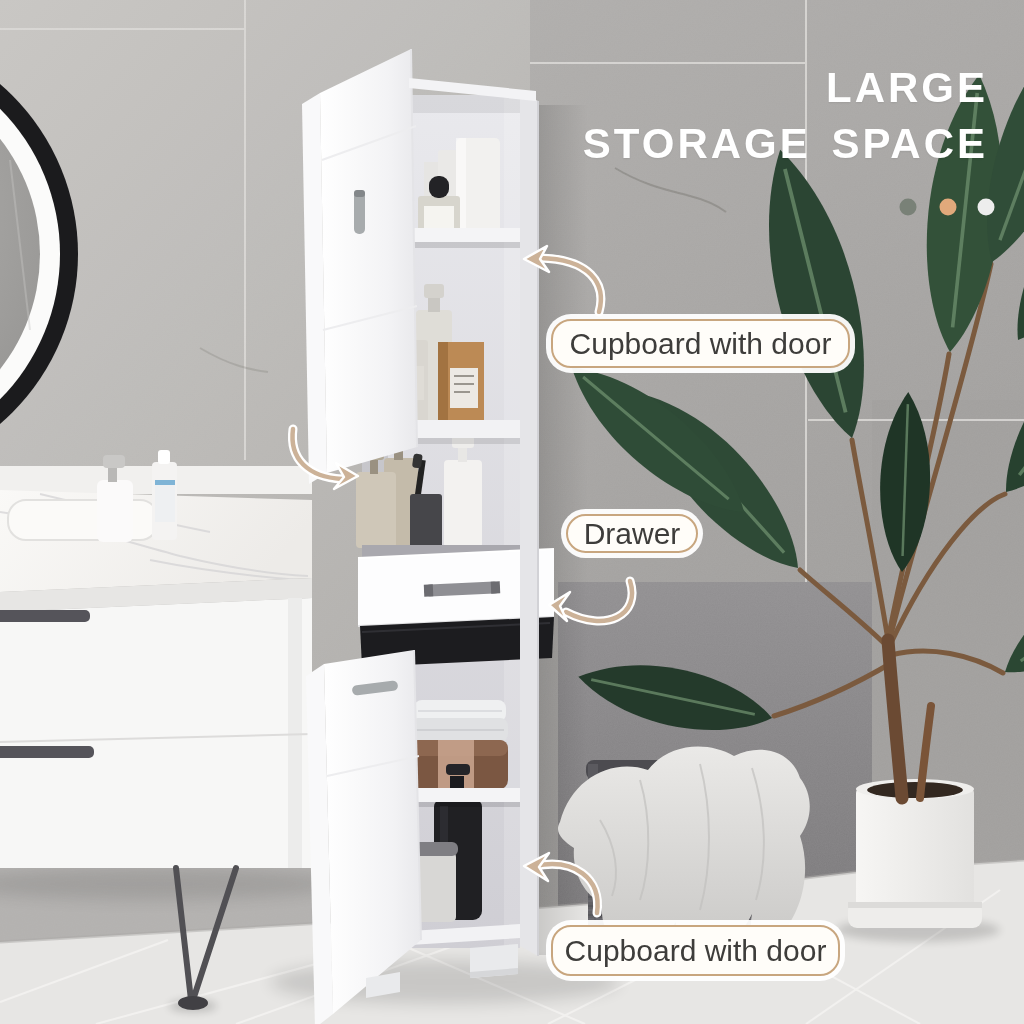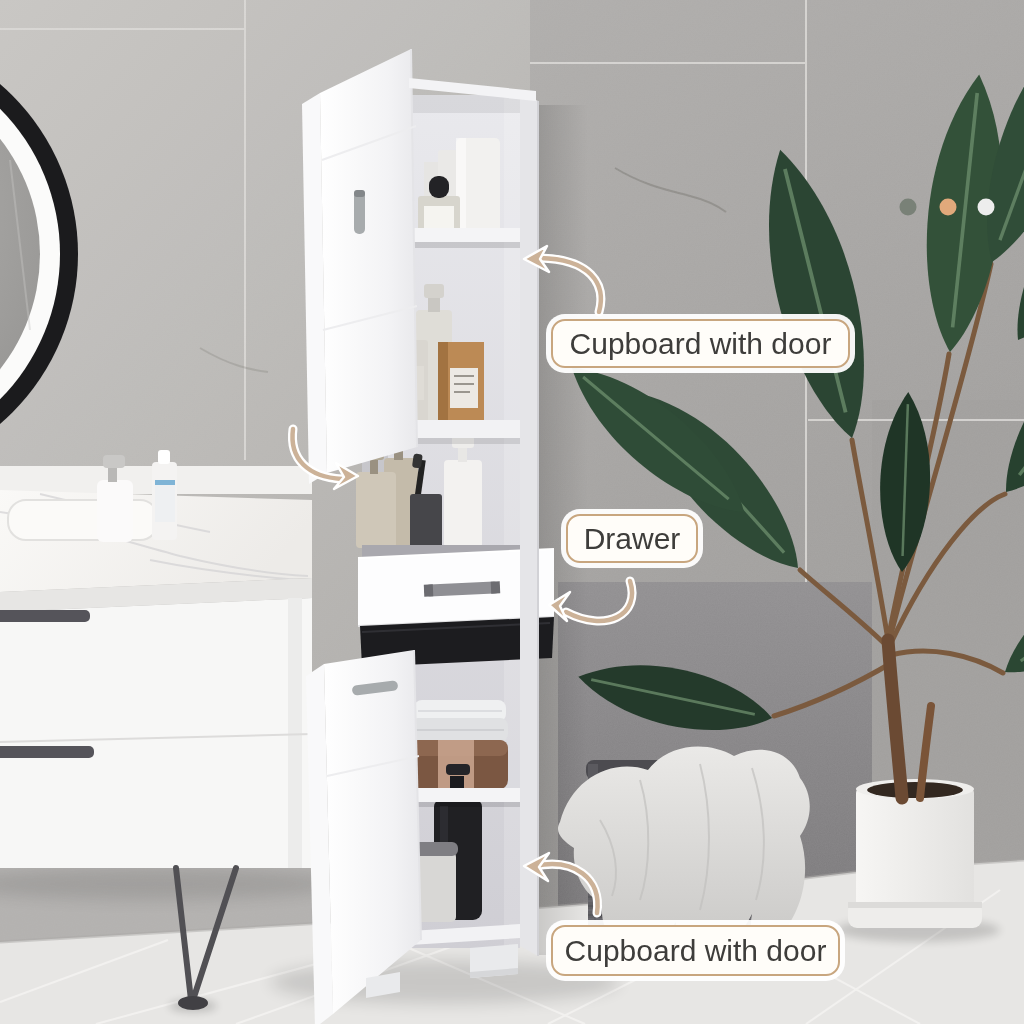--- a/index.html
+++ b/index.html
@@ -3,26 +3,26 @@
 <meta charset="utf-8">
 <style>
   html,body{margin:0;padding:0;background:#2a2a2a;}
   .stage{width:1024px;height:1024px;position:relative;overflow:hidden;background:#b5b3b0;
          font-family:"Liberation Sans",sans-serif;}
   .scene{position:absolute;left:0;top:0;width:1024px;height:1024px;}
   .headline{position:absolute;top:60px;right:36px;text-align:right;color:#ffffff;
             font-weight:800;font-size:42px;line-height:56px;letter-spacing:3px;word-spacing:6px;
             text-shadow:0 1px 2px rgba(0,0,0,0.08);}
   .callout{position:absolute;box-sizing:border-box;background:#fffdf9;border:2px solid #c8a67f;
-           border-radius:14px;box-shadow:0 0 0 5px rgba(255,255,255,0.95);
+           border-radius:20px;box-shadow:0 0 0 5px rgba(255,255,255,0.95);
            display:flex;align-items:center;justify-content:center;
            font-size:30px;font-weight:400;color:#3e3d3b;white-space:nowrap;}
   #callout-cupboard-top{left:551px;top:319px;width:299px;height:49px;}
   #callout-open-shelf{left:164px;top:367px;width:168px;height:50px;}
-  #callout-drawer{left:566px;top:514px;width:132px;height:49px;}
+  #callout-drawer{left:566px;top:514px;width:132px;height:39px;}
   #callout-cupboard-bottom{left:551px;top:925px;width:289px;height:51px;}
 </style>
 </head>
 <body>
 
 <div class="stage">
 
 <svg class="scene" viewBox="0 0 1024 1024">
   <defs>
     <linearGradient id="wallL" x1="0" y1="0" x2="0.8" y2="1">
@@ -355,20 +355,24 @@
     </g>
   </g>
 
   <g>
     <circle cx="908" cy="207" r="8.5" fill="#798177"></circle>
     <circle cx="948" cy="207" r="8.5" fill="#e1a97b"></circle>
     <circle cx="986" cy="207" r="8.5" fill="#ededed"></circle>
   </g>
 </svg>
 
+<div class="headline">
+  <div>LARGE</div>
+  <div>STORAGE SPACE</div>
+</div>
 
 <div class="callout" id="callout-cupboard-top">
   <span>Cupboard with door</span>
 </div>
 <div class="callout" id="callout-drawer">
   <span>Drawer</span>
 </div>
 <div class="callout" id="callout-cupboard-bottom">
   <span>Cupboard with door</span>
 </div>

